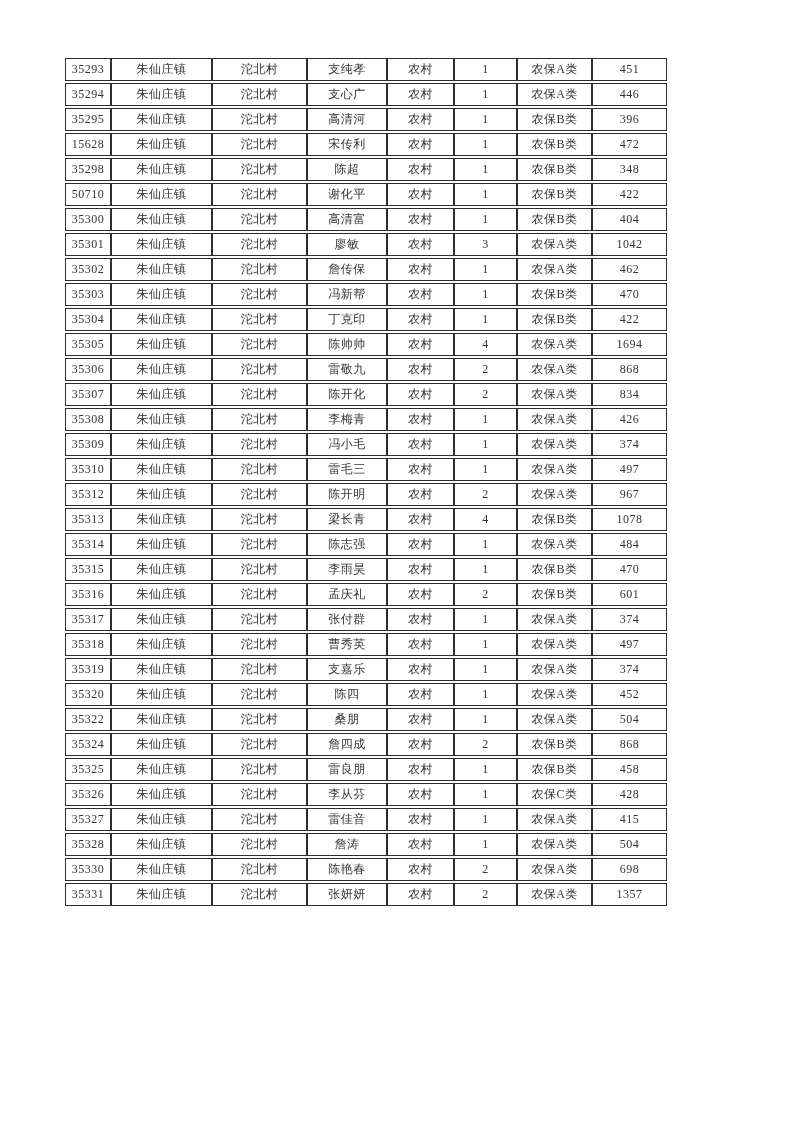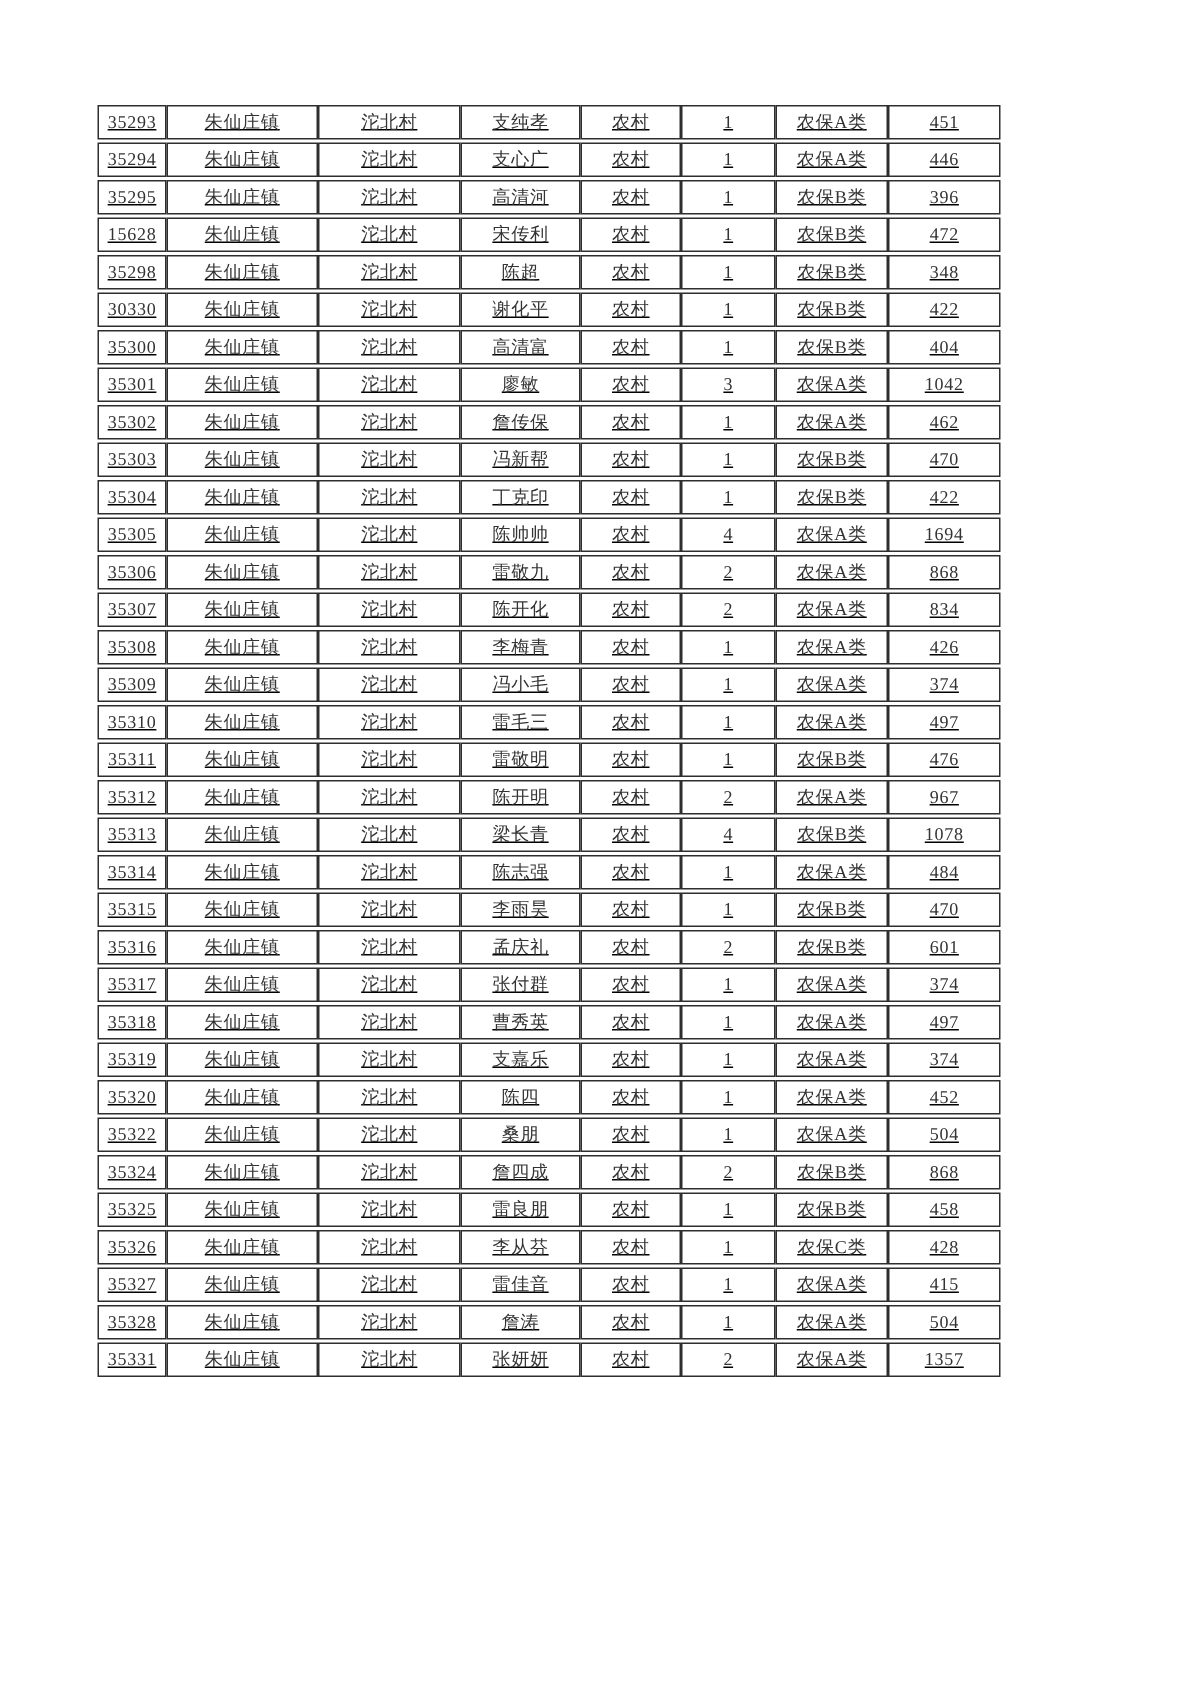--- a/index.html
+++ b/index.html
@@ -10,22 +10,21 @@
     width: 793px;
     height: 1122px;
     background: #ffffff;
     position: relative;
     font-family: "Liberation Serif", "DejaVu Serif", serif;
     overflow: hidden;
   }
   .sheet {
     position: absolute;
     left: 65px;
-    top: 68px;
-    text-decoration: underline;
+    top: 56px;
   }
   table.records {
     border-collapse: separate;
     border-spacing: 0 2px;
     table-layout: fixed;
     width: 602px;
   }
   table.records td {
     border: 1px solid #2e2e2e;
     height: 21px;
@@ -107,21 +106,21 @@
           <td>35298</td>
           <td>朱仙庄镇</td>
           <td>沱北村</td>
           <td>陈超</td>
           <td>农村</td>
           <td>1</td>
           <td>农保B类</td>
           <td>348</td>
         </tr>
         <tr>
-          <td>30330</td>
+          <td>50710</td>
           <td>朱仙庄镇</td>
           <td>沱北村</td>
           <td>谢化平</td>
           <td>农村</td>
           <td>1</td>
           <td>农保B类</td>
           <td>422</td>
         </tr>
         <tr>
           <td>35300</td>
@@ -225,30 +224,20 @@
         </tr>
         <tr>
           <td>35310</td>
           <td>朱仙庄镇</td>
           <td>沱北村</td>
           <td>雷毛三</td>
           <td>农村</td>
           <td>1</td>
           <td>农保A类</td>
           <td>497</td>
-        </tr>
-        <tr>
-          <td>35311</td>
-          <td>朱仙庄镇</td>
-          <td>沱北村</td>
-          <td>雷敬明</td>
-          <td>农村</td>
-          <td>1</td>
-          <td>农保B类</td>
-          <td>476</td>
         </tr>
         <tr>
           <td>35312</td>
           <td>朱仙庄镇</td>
           <td>沱北村</td>
           <td>陈开明</td>
           <td>农村</td>
           <td>2</td>
           <td>农保A类</td>
           <td>967</td>
@@ -385,20 +374,30 @@
         </tr>
         <tr>
           <td>35328</td>
           <td>朱仙庄镇</td>
           <td>沱北村</td>
           <td>詹涛</td>
           <td>农村</td>
           <td>1</td>
           <td>农保A类</td>
           <td>504</td>
+        </tr>
+        <tr>
+          <td>35330</td>
+          <td>朱仙庄镇</td>
+          <td>沱北村</td>
+          <td>陈艳春</td>
+          <td>农村</td>
+          <td>2</td>
+          <td>农保A类</td>
+          <td>698</td>
         </tr>
         <tr>
           <td>35331</td>
           <td>朱仙庄镇</td>
           <td>沱北村</td>
           <td>张妍妍</td>
           <td>农村</td>
           <td>2</td>
           <td>农保A类</td>
           <td>1357</td>

